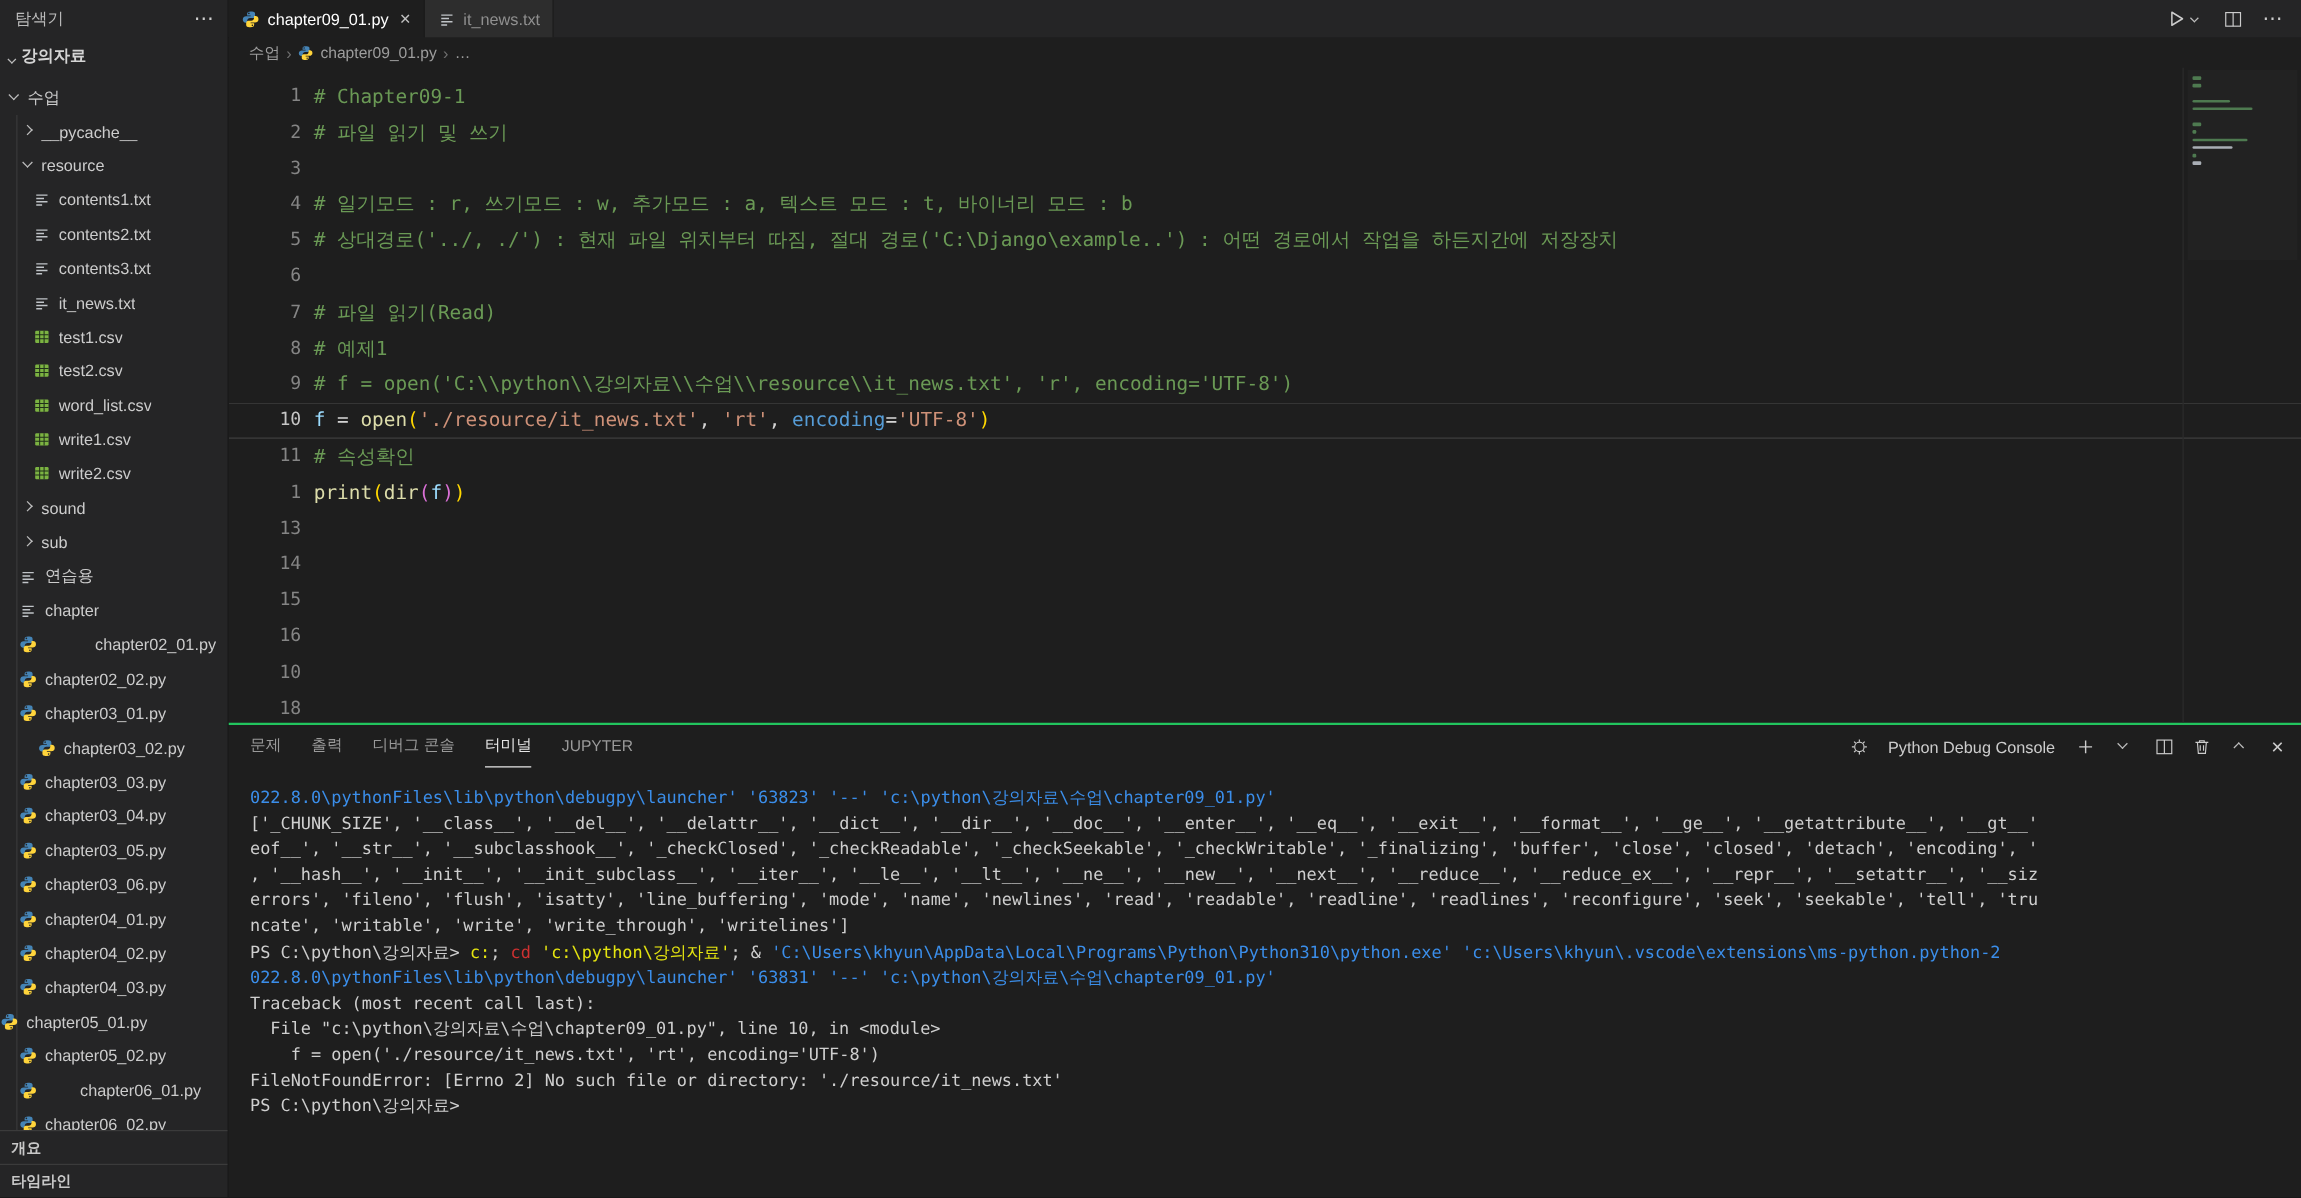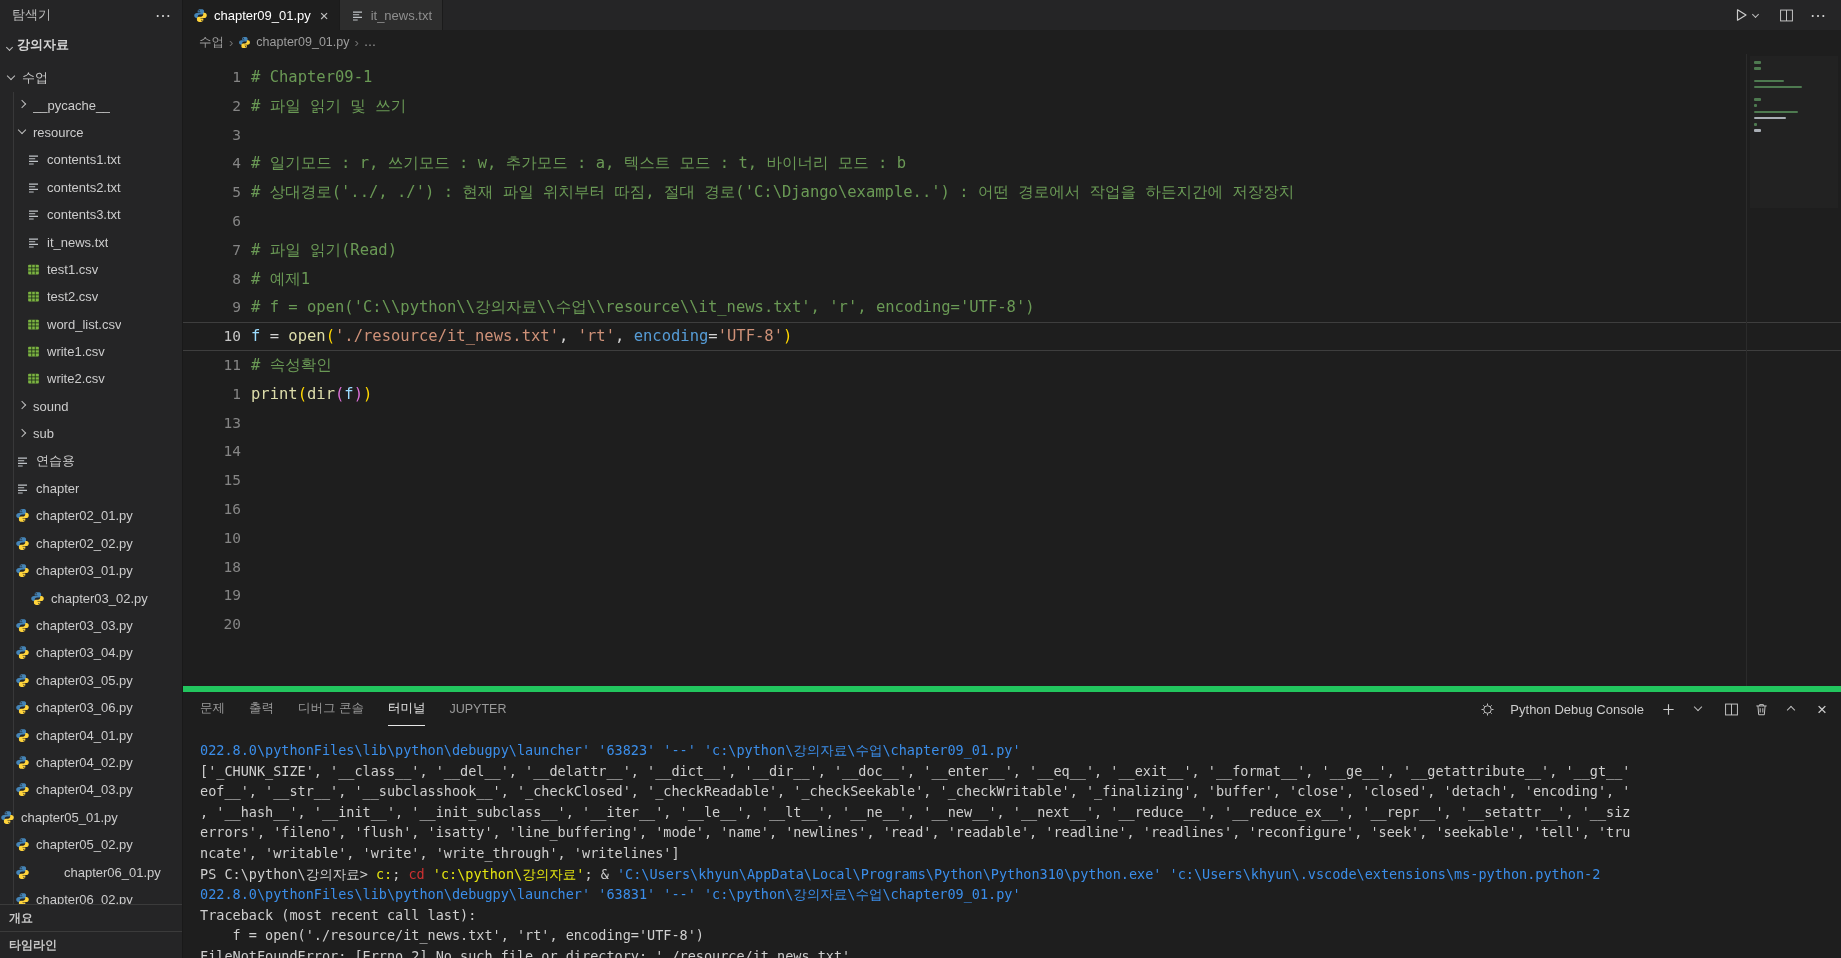--- a/index.html
+++ b/index.html
@@ -48,21 +48,21 @@
   .crow.current{box-shadow:inset 0 1px 0 #3e3e3e, inset 0 -1px 0 #3e3e3e;}
   .ln{width:58px;text-align:right;color:#858585;flex:none;font-size:14.5px;}
   .crow.current .ln{color:#c6c6c6;}
   .ct{white-space:pre;padding-left:10px;overflow:hidden;}
   .tk-c{color:#6a9955;}.tk-s{color:#ce9178;}.tk-f{color:#dcdcaa;}.tk-v{color:#9cdcfe;}
   .tk-v2{color:#569cd6;}.tk-p{color:#d4d4d4;}.tk-b1{color:#ffd700;}.tk-b2{color:#da70d6;}
   .minimap{position:absolute;top:2px;right:3px;width:88px;height:152px;background:rgba(255,255,255,0.02);}
   .mbar{position:absolute;left:4px;height:2.6px;border-radius:1px;}
 
   
-  .panel{height:272px;border-top:6px solid #22c55e;display:flex;flex-direction:column;background:#1e1e1e;box-sizing:border-box;}
+  .panel{height:380px;border-top:2px solid #22c55e;display:flex;flex-direction:column;background:#1e1e1e;box-sizing:border-box;}
   .panel-head{height:34px;display:flex;align-items:center;padding:0 14px 0 17px;flex:none;}
   .ptab{height:100%;display:flex;align-items:center;margin-right:24px;font-size:12.5px;color:#9a9a9a;border-bottom:1px solid transparent;box-sizing:border-box;cursor:pointer;}
   .ptab.active{color:#e7e7e7;border-bottom-color:#e7e7e7;}
   .panel-right{margin-left:auto;display:flex;align-items:center;gap:15px;color:#cccccc;font-size:13px;}
   .panel-right .lbl{margin-right:2px;}
   .pclose{font-size:17px;line-height:1;cursor:pointer;}
   .terminal{flex:1;padding:14px 0 0 17px;font-family:"DejaVu Sans Mono",monospace;font-size:13.5px;overflow:hidden;}
   .tline{height:20.6px;line-height:20.6px;white-space:pre;}
   .t-fg{color:#cfcfcf;}.t-blue{color:#3b8eea;}.t-yellow{color:#e5e510;}.t-red{color:#cd3131;text-align:right;}
 </style>
@@ -165,21 +165,21 @@
             <path d="M3.2 4.4h9.6M3.2 7.2h6.6M3.2 10h9.6M3.2 12.8h5" stroke="#c0c4c8" stroke-width="1.2" fill="none"></path>
           </svg>
           <span class="tlabel">연습용</span>
         </div>
         <div class="titem" style="padding-left: 15px;">
           <svg class="fic" viewBox="0 0 16 16">
             <path d="M3.2 4.4h9.6M3.2 7.2h6.6M3.2 10h9.6M3.2 12.8h5" stroke="#c0c4c8" stroke-width="1.2" fill="none"></path>
           </svg>
           <span class="tlabel">chapter</span>
         </div>
-        <div class="titem" style="padding-left: 15px;">
+        <div class="titem" style="padding-left: 15px; gap: 40px;">
           <svg class="fic" viewBox="0 0 16 16">
             <path fill="#4584b6" d="M7.9 1.2c-1.6 0-2.9.6-2.9 1.9v1.6h3v.6H4.2c-1.6 0-2.9 1-2.9 2.8 0 1.7 1 2.7 2.6 2.7h1.2V9.1c0-1.3 1.1-2.3 2.4-2.3h2.4c1.1 0 1.9-.9 1.9-2V3.1c0-1.2-1.2-1.9-2.6-1.9h-1.3zM6.5 2.2a.7.7 0 1 1 0 1.4.7.7 0 0 1 0-1.4z"></path>
             <path fill="#ffd43b" d="M8.1 14.8c1.6 0 2.9-.6 2.9-1.9v-1.6H8v-.6h3.8c1.6 0 2.9-1 2.9-2.8 0-1.7-1-2.7-2.6-2.7h-1.2v1.7c0 1.3-1.1 2.3-2.4 2.3H6.1c-1.1 0-1.9.9-1.9 2v1.7c0 1.2 1.2 1.9 2.6 1.9h1.3zm1.4-1a.7.7 0 1 1 0-1.4.7.7 0 0 1 0 1.4z"></path>
           </svg>
           <span class="tlabel">chapter02_01.py</span>
         </div>
         <div class="titem" style="padding-left: 15px;">
           <svg class="fic" viewBox="0 0 16 16">
             <path fill="#4584b6" d="M7.9 1.2c-1.6 0-2.9.6-2.9 1.9v1.6h3v.6H4.2c-1.6 0-2.9 1-2.9 2.8 0 1.7 1 2.7 2.6 2.7h1.2V9.1c0-1.3 1.1-2.3 2.4-2.3h2.4c1.1 0 1.9-.9 1.9-2V3.1c0-1.2-1.2-1.9-2.6-1.9h-1.3zM6.5 2.2a.7.7 0 1 1 0 1.4.7.7 0 0 1 0-1.4z"></path>
             <path fill="#ffd43b" d="M8.1 14.8c1.6 0 2.9-.6 2.9-1.9v-1.6H8v-.6h3.8c1.6 0 2.9-1 2.9-2.8 0-1.7-1-2.7-2.6-2.7h-1.2v1.7c0 1.3-1.1 2.3-2.4 2.3H6.1c-1.1 0-1.9.9-1.9 2v1.7c0 1.2 1.2 1.9 2.6 1.9h1.3zm1.4-1a.7.7 0 1 1 0-1.4.7.7 0 0 1 0 1.4z"></path>
@@ -469,19 +469,20 @@
       <div class="terminal" id="terminal">
           <div class="tline"><span class="t-blue">022.8.0\pythonFiles\lib\python\debugpy\launcher' '63823' '--' 'c:\python\강의자료\수업\chapter09_01.py'</span></div>
           <div class="tline"><span class="t-fg">['_CHUNK_SIZE', '__class__', '__del__', '__delattr__', '__dict__', '__dir__', '__doc__', '__enter__', '__eq__', '__exit__', '__format__', '__ge__', '__getattribute__', '__gt__'</span></div>
           <div class="tline"><span class="t-fg">eof__', '__str__', '__subclasshook__', '_checkClosed', '_checkReadable', '_checkSeekable', '_checkWritable', '_finalizing', 'buffer', 'close', 'closed', 'detach', 'encoding', '</span></div>
           <div class="tline"><span class="t-fg">, '__hash__', '__init__', '__init_subclass__', '__iter__', '__le__', '__lt__', '__ne__', '__new__', '__next__', '__reduce__', '__reduce_ex__', '__repr__', '__setattr__', '__siz</span></div>
           <div class="tline"><span class="t-fg">errors', 'fileno', 'flush', 'isatty', 'line_buffering', 'mode', 'name', 'newlines', 'read', 'readable', 'readline', 'readlines', 'reconfigure', 'seek', 'seekable', 'tell', 'tru</span></div>
           <div class="tline"><span class="t-fg">ncate', 'writable', 'write', 'write_through', 'writelines']</span></div>
           <div class="tline"><span class="t-fg">PS C:\python\강의자료&gt; </span><span class="t-yellow">c:</span><span class="t-fg">; </span><span class="t-red">cd </span><span class="t-yellow">'c:\python\강의자료'</span><span class="t-fg">; &amp; </span><span class="t-blue">'C:\Users\khyun\AppData\Local\Programs\Python\Python310\python.exe' 'c:\Users\khyun\.vscode\extensions\ms-python.python-2</span></div>
           <div class="tline"><span class="t-blue">022.8.0\pythonFiles\lib\python\debugpy\launcher' '63831' '--' 'c:\python\강의자료\수업\chapter09_01.py'</span></div>
           <div class="tline"><span class="t-fg">Traceback (most recent call last):</span></div>
+          <div class="tline"><span class="t-fg">  File "c:\python\강의자료\수업\chapter09_01.py", line 10, in &lt;module&gt;</span></div>
           <div class="tline"><span class="t-fg">    f = open('./resource/it_news.txt', 'rt', encoding='UTF-8')</span></div>
           <div class="tline"><span class="t-fg">FileNotFoundError: [Errno 2] No such file or directory: './resource/it_news.txt'</span></div>
           <div class="tline"><span class="t-fg">PS C:\python\강의자료&gt;</span></div>
         </div>
     </div>
   </main>
 </div>
 
 </body></html>

